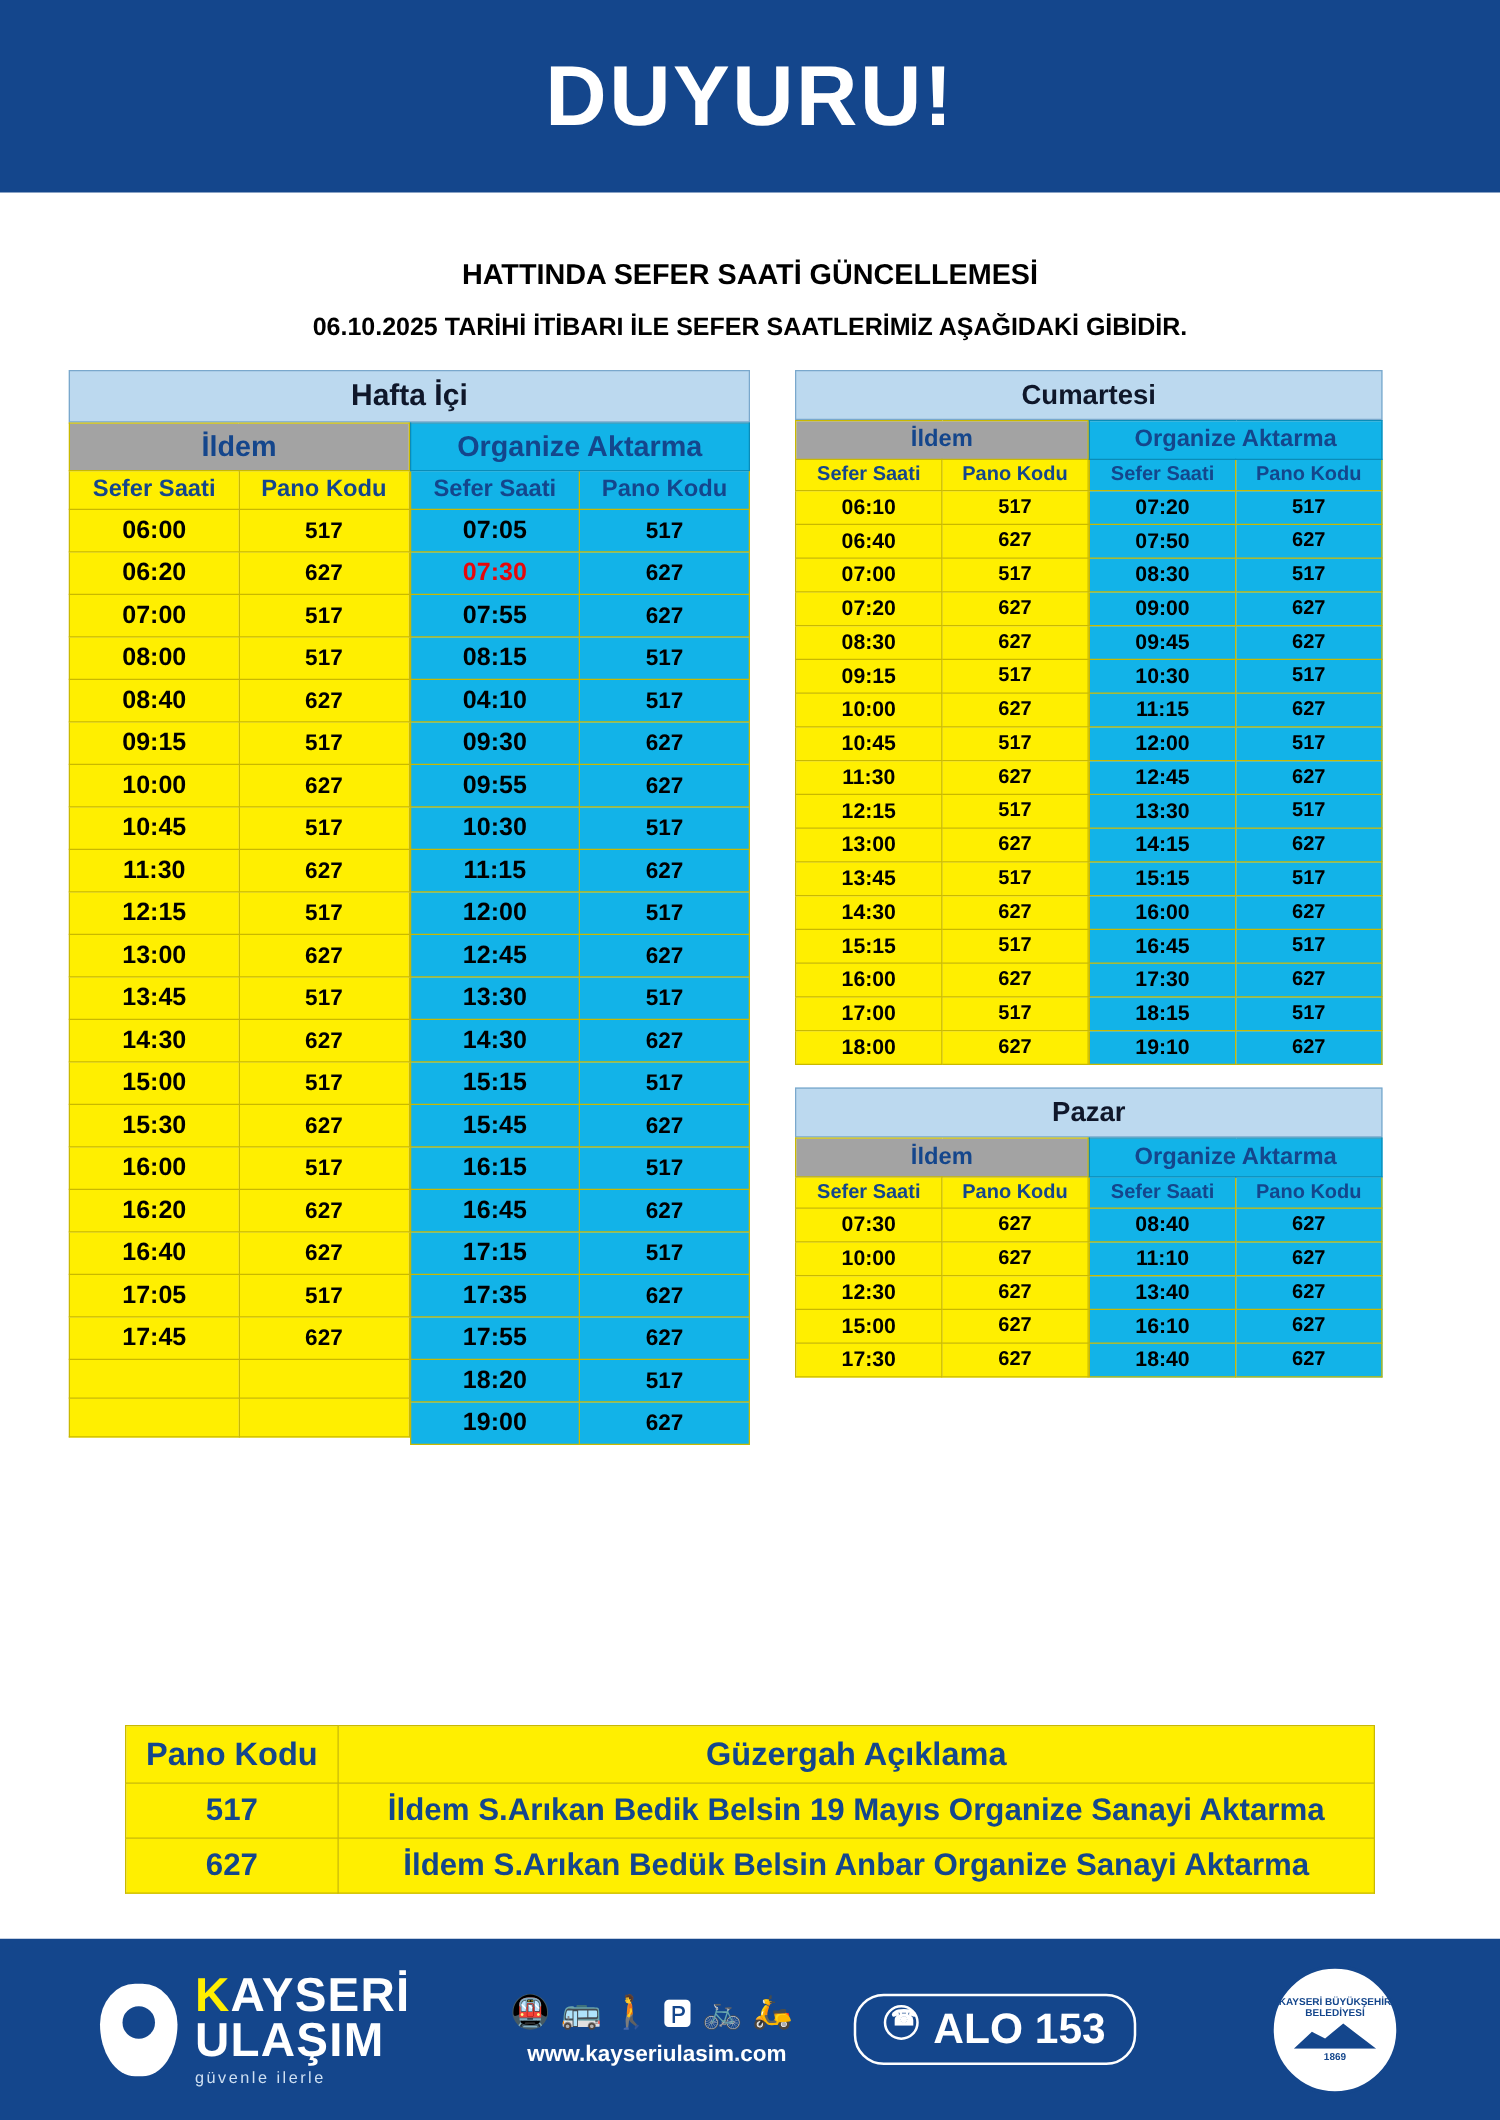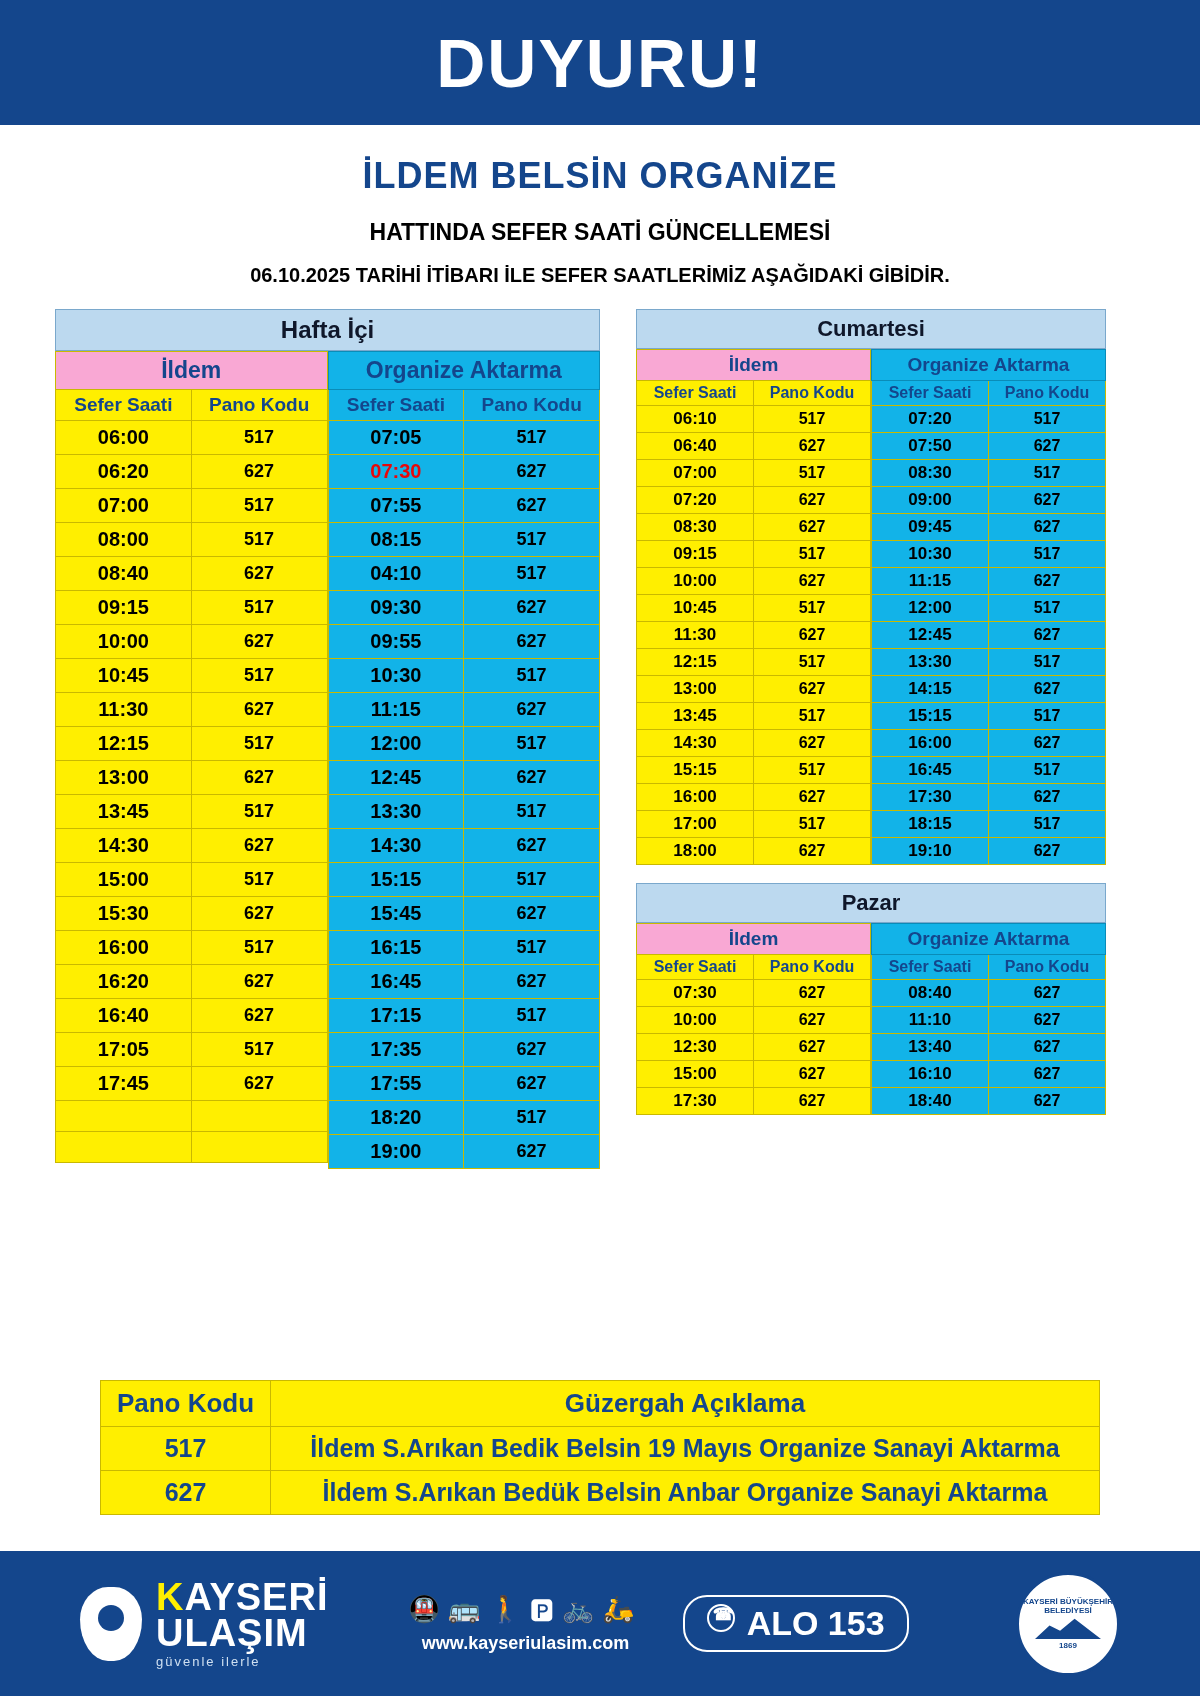--- a/index.html
+++ b/index.html
@@ -13,21 +13,21 @@
     position: relative;
     width: 1200px;
     height: 1696px;
     background: #ffffff;
     overflow: hidden;
   }
 
   
   .banner {
     background: #14468c;
-    height: 125px;
+    height: 154px;
     display: flex;
     align-items: center;
     justify-content: center;
   }
   .banner-title {
     color: #ffffff;
     font-size: 68px;
     font-weight: bold;
     letter-spacing: 2px;
   }
@@ -90,21 +90,21 @@
     table-layout: fixed;
   }
   table.sched td, table.sched th {
     border: 1px solid #c9b900;
     text-align: center;
     font-weight: bold;
   }
 
   
   .yellow .grp {
-    background: #f9a8d4;
+    background: #a3a3a3;
     color: #14468c;
     font-size: 23px;
     padding: 5px 0;
     border: 1px solid #c9b900;
   }
   .yellow th {
     background: #ffef00;
     color: #14468c;
     font-size: 19px;
     padding: 4px 0;
@@ -259,21 +259,20 @@
 </head>
 <body>
 
 <div class="page">
 
   <div class="banner">
     <div class="banner-title">DUYURU!</div>
   </div>
 
   <div class="titles">
-    <div class="main-title">İLDEM BELSİN ORGANİZE</div>
     <div class="sub-title">HATTINDA SEFER SAATİ GÜNCELLEMESİ</div>
     <div class="date-title">06.10.2025 TARİHİ İTİBARI İLE SEFER SAATLERİMİZ AŞAĞIDAKİ GİBİDİR.</div>
   </div>
 
   <div class="tables">
 
     <div class="col-left">
       <div class="sect-head">Hafta İçi</div>
       <div class="pair">
         <div class="half yellow">

